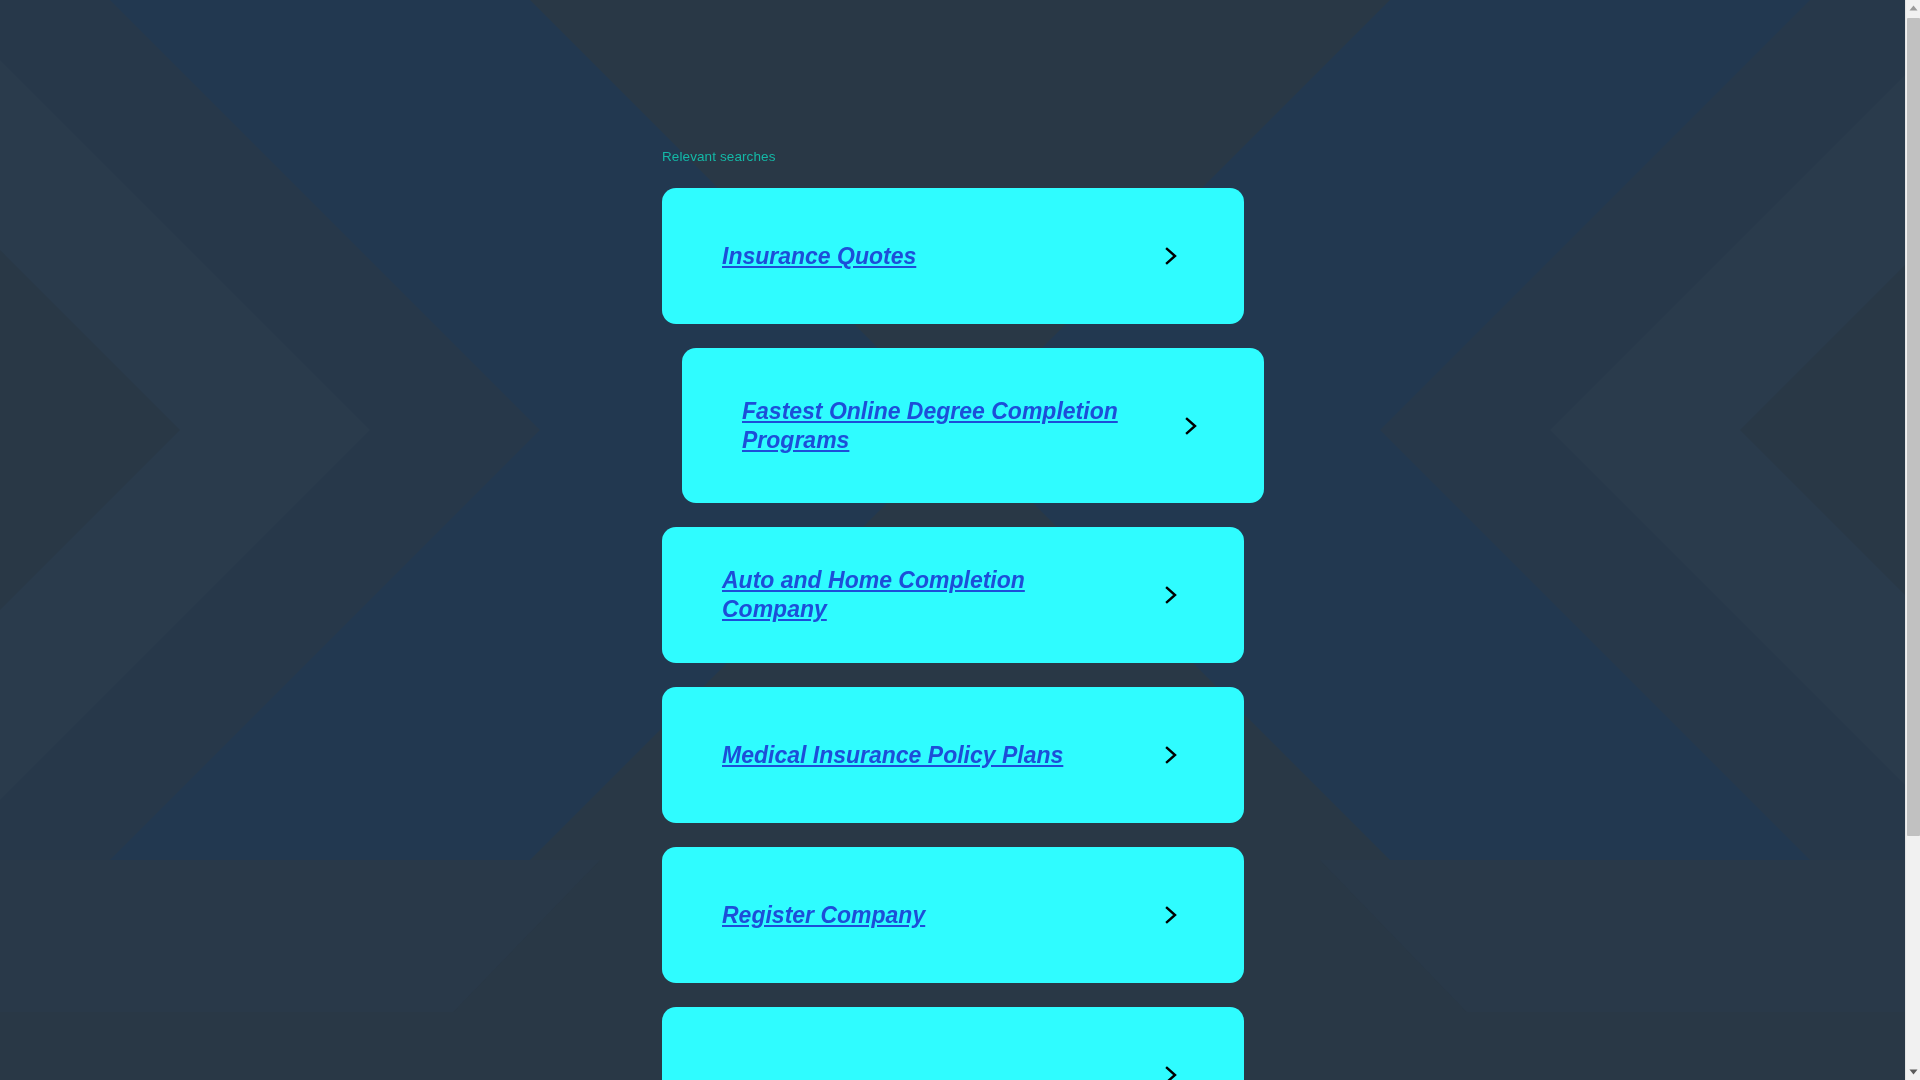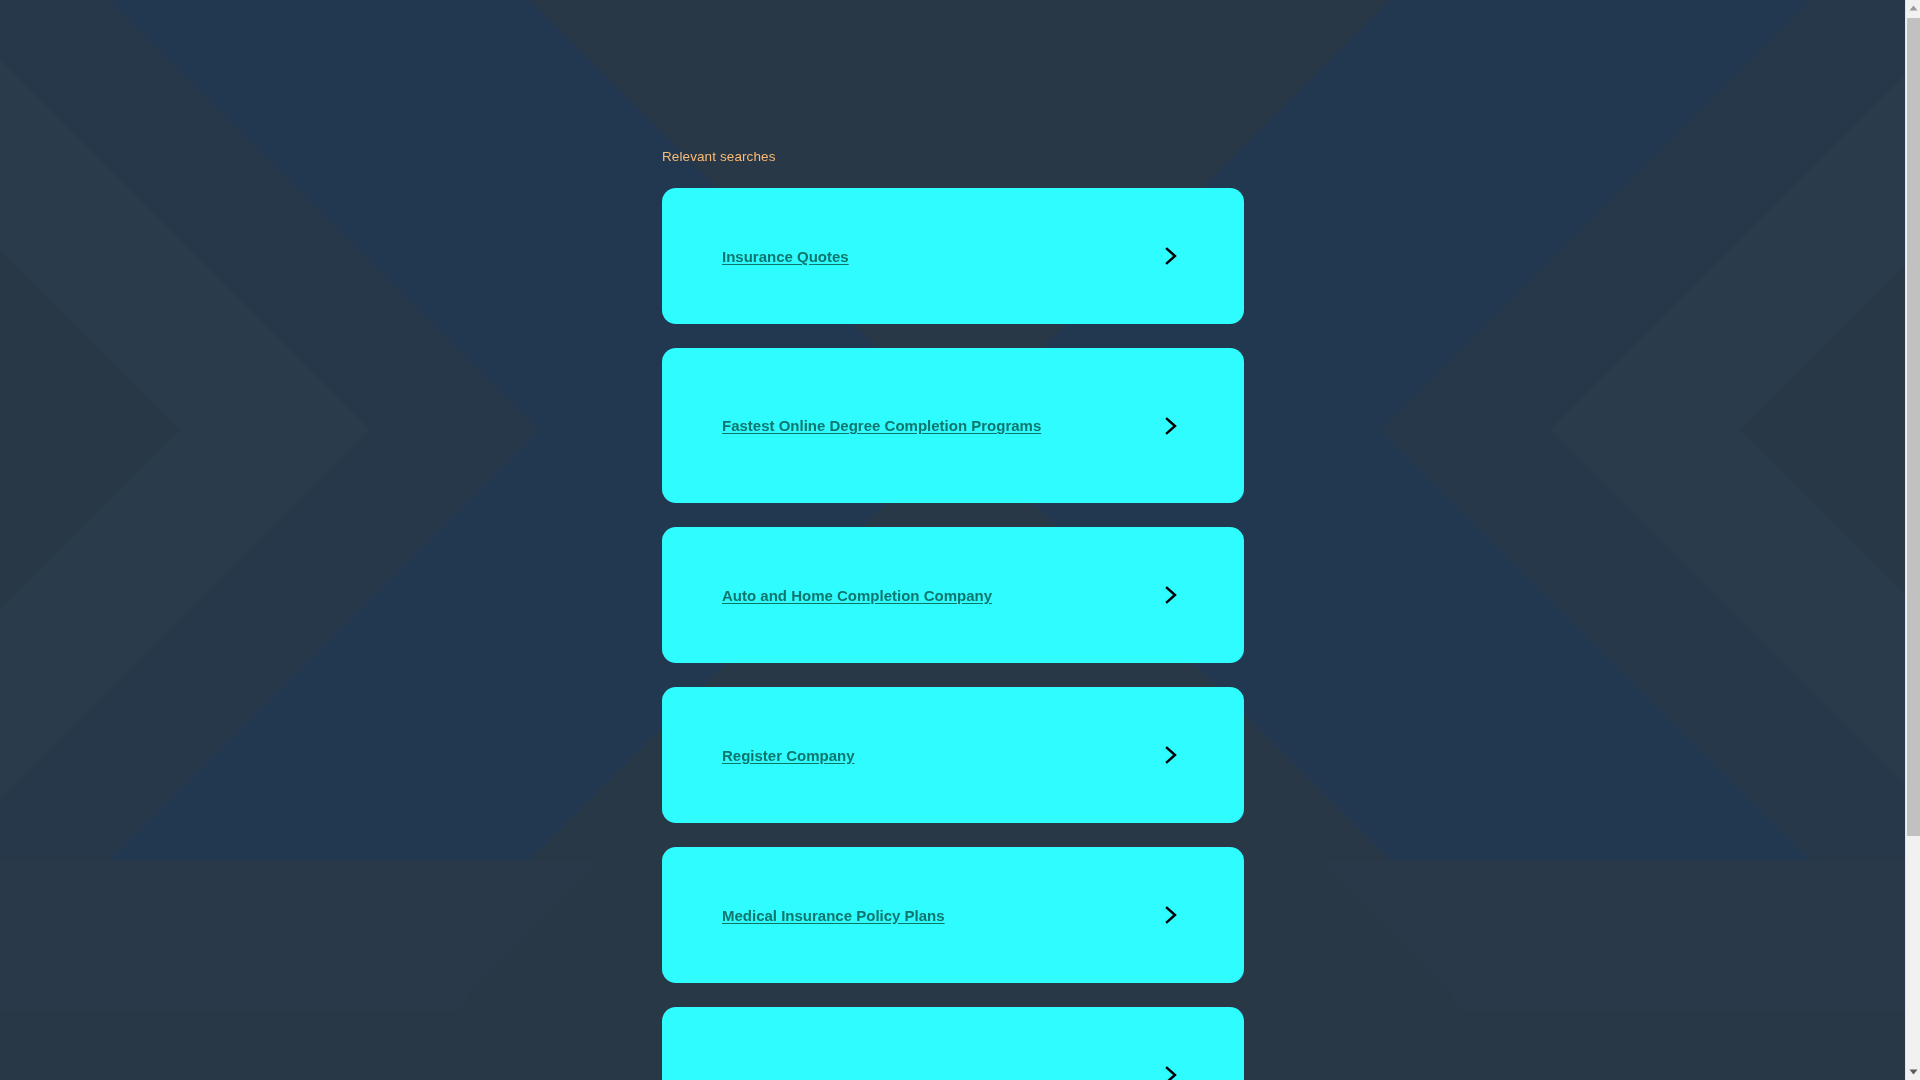--- a/index.html
+++ b/index.html
@@ -45,50 +45,51 @@
   #search-unit {
     position:absolute;
     left:662px;
     top:148px;
     width:582px;
   }
 
   #relevant-label {
     font-size:13.5px;
     line-height:18px;
-    color:#fdba74;
+    color:#14b8a6;
     letter-spacing:0.1px;
     margin-bottom:22px;
     -webkit-font-smoothing:antialiased;
   }
 
   .search-card {
     position:relative;
     width:582px;
     background:#2ffcff;
     border-radius:14px;
     display:flex;
     align-items:center;
     justify-content:space-between;
     padding:0 36px 0 60px;
     margin-bottom:24px;
     cursor:pointer;
     min-height:136px;
   }
 
-  .search-card.tall { min-height:155px; }
+  .search-card.tall { min-height:155px;margin-left:20px; }
 
   .card-title {
-    font-size:15px;
+    font-size:23px;
     font-weight:bold;
     line-height:29px;
-    color:#0f766e;
+    color:#1d4ed8;
     text-decoration:underline;
     text-underline-offset:2px;
     max-width:396px;
+    font-style:italic;
     -webkit-font-smoothing:antialiased;
   }
 
   .card-chevron {
     flex:0 0 auto;
     width:22px;
     height:22px;
     display:block;
     margin-right:26px;
   }
@@ -184,30 +185,30 @@
       <a class="search-card">
         <span class="card-title">Auto and Home Completion Company</span>
         <span class="card-chevron">
           <svg width="22" height="22" viewBox="0 0 22 22">
             <polyline points="7,4 15,11 7,18" fill="none" stroke="#000" stroke-width="2.4" stroke-linecap="square" stroke-linejoin="miter"></polyline>
           </svg>
         </span>
       </a>
 
       <a class="search-card">
+        <span class="card-title">Medical Insurance Policy Plans</span>
+        <span class="card-chevron">
+          <svg width="22" height="22" viewBox="0 0 22 22">
+            <polyline points="7,4 15,11 7,18" fill="none" stroke="#000" stroke-width="2.4" stroke-linecap="square" stroke-linejoin="miter"></polyline>
+          </svg>
+        </span>
+      </a>
+
+      <a class="search-card">
         <span class="card-title">Register Company</span>
-        <span class="card-chevron">
-          <svg width="22" height="22" viewBox="0 0 22 22">
-            <polyline points="7,4 15,11 7,18" fill="none" stroke="#000" stroke-width="2.4" stroke-linecap="square" stroke-linejoin="miter"></polyline>
-          </svg>
-        </span>
-      </a>
-
-      <a class="search-card">
-        <span class="card-title">Medical Insurance Policy Plans</span>
         <span class="card-chevron">
           <svg width="22" height="22" viewBox="0 0 22 22">
             <polyline points="7,4 15,11 7,18" fill="none" stroke="#000" stroke-width="2.4" stroke-linecap="square" stroke-linejoin="miter"></polyline>
           </svg>
         </span>
       </a>
 
       <a class="search-card">
         <span class="card-title"></span>
         <span class="card-chevron">

